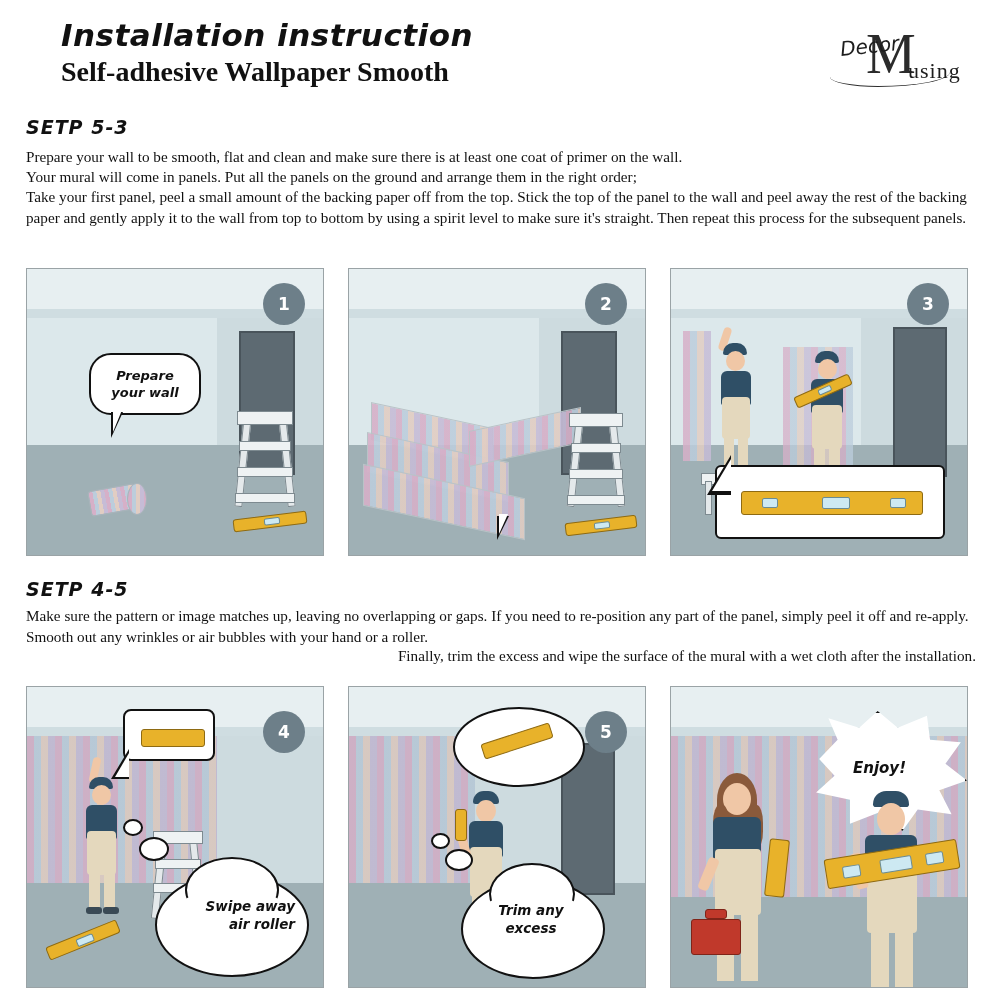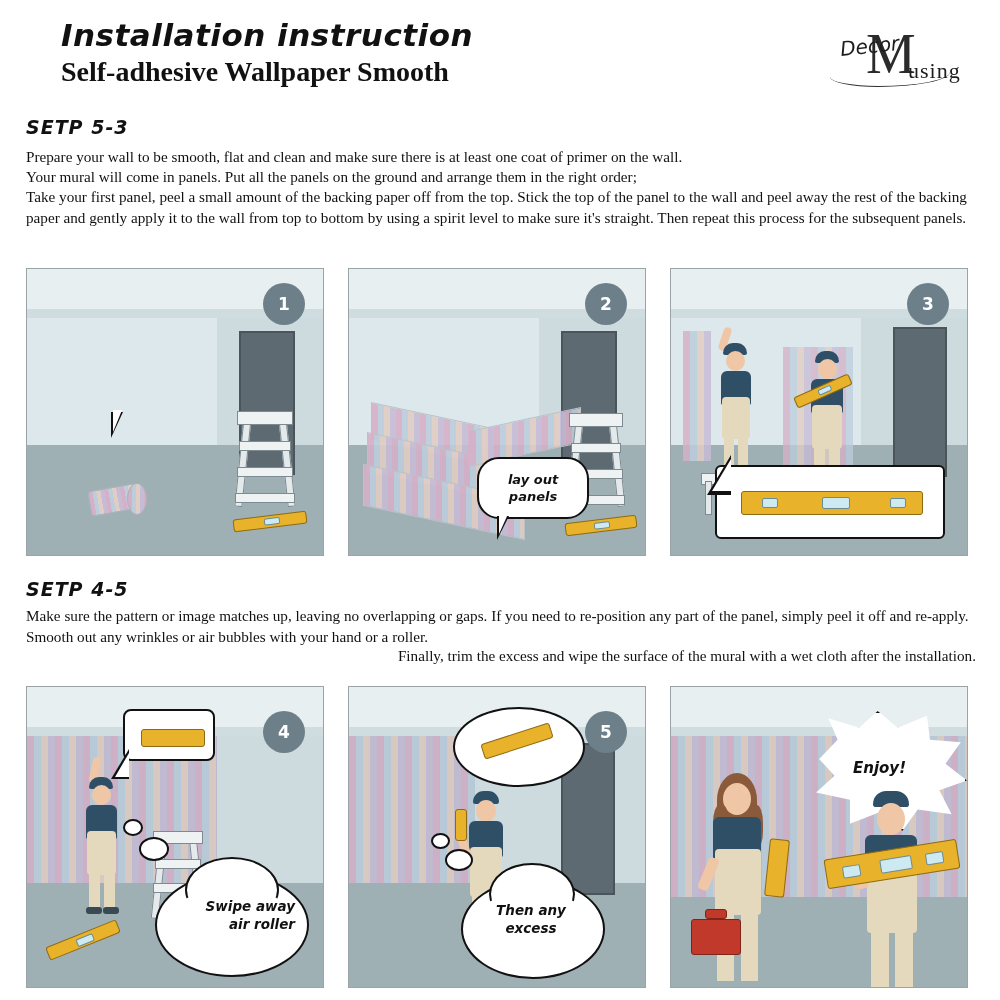--- a/index.html
+++ b/index.html
@@ -331,20 +331,24 @@
     <div class="scene">
       <div class="ceil"></div>
       <div class="ceil-strip"></div>
       <div class="wall-left" style="left:0; top:49px; width:190px; height:150px;"></div>
       <div class="wall-right" style="left:190px; top:49px; width:106px; height:160px;"></div>
       <div class="floor" style="height:110px;"></div>
       <div class="door" style="left:212px; top:62px; width:52px; height:140px;"></div>
 
       <div class="badge" style="right:20px; top:16px;">1</div>
 
+      <div class="bubble" style="left:62px; top:84px; width:112px; height:62px; flex-direction:column;">
+        <span>Prepare</span>
+        <span>your wall</span>
+      </div>
       <div class="bubble-tail" style="left:84px; top:143px; border-width:26px 12px 0 0; border-color:#111 transparent transparent transparent;"></div>
       <div class="bubble-tail" style="left:86px; top:141px; border-width:22px 9px 0 0; border-color:#fff transparent transparent transparent;"></div>
 
       <div class="roll" style="left:62px; top:218px; width:46px; height:24px; transform:rotate(-10deg);"></div>
       <div class="roll" style="left:100px; top:214px; width:18px; height:30px; border-radius:50%;"></div>
 
       <div class="ladder-leg" style="left:212px; top:148px; width:6px; height:88px; transform:rotate(6deg);"></div>
       <div class="ladder-leg" style="left:256px; top:148px; width:6px; height:88px; transform:rotate(-6deg);"></div>
       <div class="ladder-step" style="left:210px; top:142px; width:54px; height:12px;"></div>
       <div class="ladder-step" style="left:212px; top:172px; width:50px; height:8px;"></div>
@@ -377,24 +381,20 @@
       <div class="ladder-leg" style="left:264px; top:150px; width:6px; height:86px; transform:rotate(-6deg);"></div>
       <div class="ladder-step" style="left:220px; top:144px; width:52px; height:12px;"></div>
       <div class="ladder-step" style="left:222px; top:174px; width:48px; height:8px;"></div>
       <div class="ladder-step" style="left:220px; top:200px; width:52px; height:8px;"></div>
       <div class="ladder-step" style="left:218px; top:226px; width:56px; height:8px;"></div>
 
       <div class="level" style="left:216px; top:250px; width:70px; height:11px; transform:rotate(-7deg);">
         <div class="level-eye" style="left:28px; top:2px; width:14px; height:5px;"></div>
       </div>
 
-      <div class="bubble" style="left:128px; top:188px; width:112px; height:62px; flex-direction:column;">
-        <span>lay out</span>
-        <span>panels</span>
-      </div>
       <div class="bubble-tail" style="left:148px; top:247px; border-width:24px 12px 0 0; border-color:#111 transparent transparent transparent;"></div>
       <div class="bubble-tail" style="left:150px; top:245px; border-width:20px 9px 0 0; border-color:#fff transparent transparent transparent;"></div>
     </div>
   </div>
 
   <div class="panel" style="left:670px; top:268px; width:296px; height:286px;">
     <div class="scene">
       <div class="ceil"></div>
       <div class="ceil-strip"></div>
       <div class="wall-left" style="left:0; top:49px; width:190px; height:150px;"></div>
@@ -532,21 +532,21 @@
         <div class="shoe" style="left:34px; top:146px; width:17px; height:8px;"></div>
       </div>
 
       <div class="cloud" style="left:112px; top:192px; width:140px; height:96px;"></div>
       <div class="cloud" style="left:140px; top:176px; width:82px; height:58px;"></div>
       <div class="cloud" style="left:122px; top:204px; width:122px; height:76px; border:none;"></div>
       <div class="cloud" style="left:150px; top:186px; width:64px; height:42px; border:none;"></div>
       <div class="cloud" style="left:96px; top:162px; width:24px; height:18px;"></div>
       <div class="cloud" style="left:82px; top:146px; width:15px; height:12px;"></div>
       <div class="cloud-text" style="left:122px; top:214px; width:120px;">
-        <span>Then any</span><br>
+        <span>Trim any</span><br>
         <span>excess</span>
       </div>
     </div>
   </div>
 
   <div class="panel" style="left:670px; top:686px; width:296px; height:300px;">
     <div class="scene">
       <div class="ceil"></div>
       <div class="ceil-strip"></div>
       <div class="stripes" style="left:0; top:49px; width:296px; height:170px;"></div>

